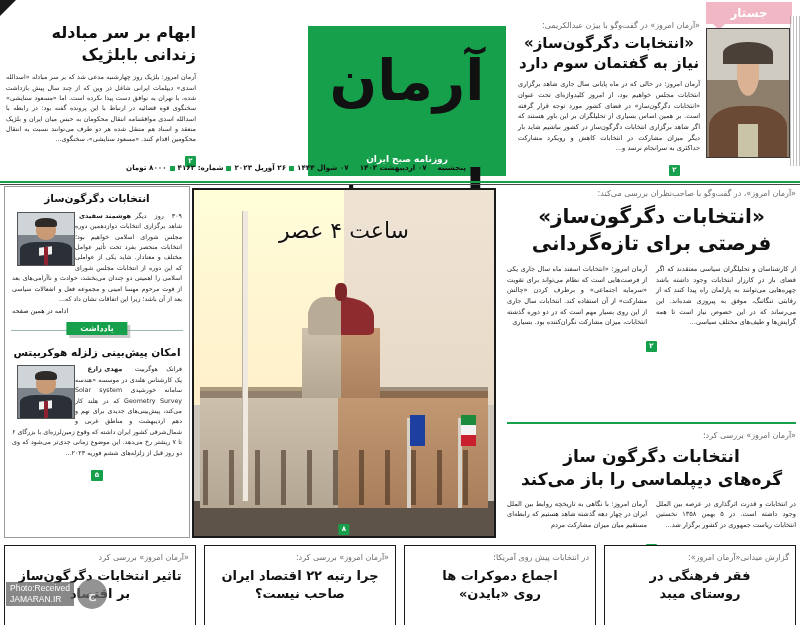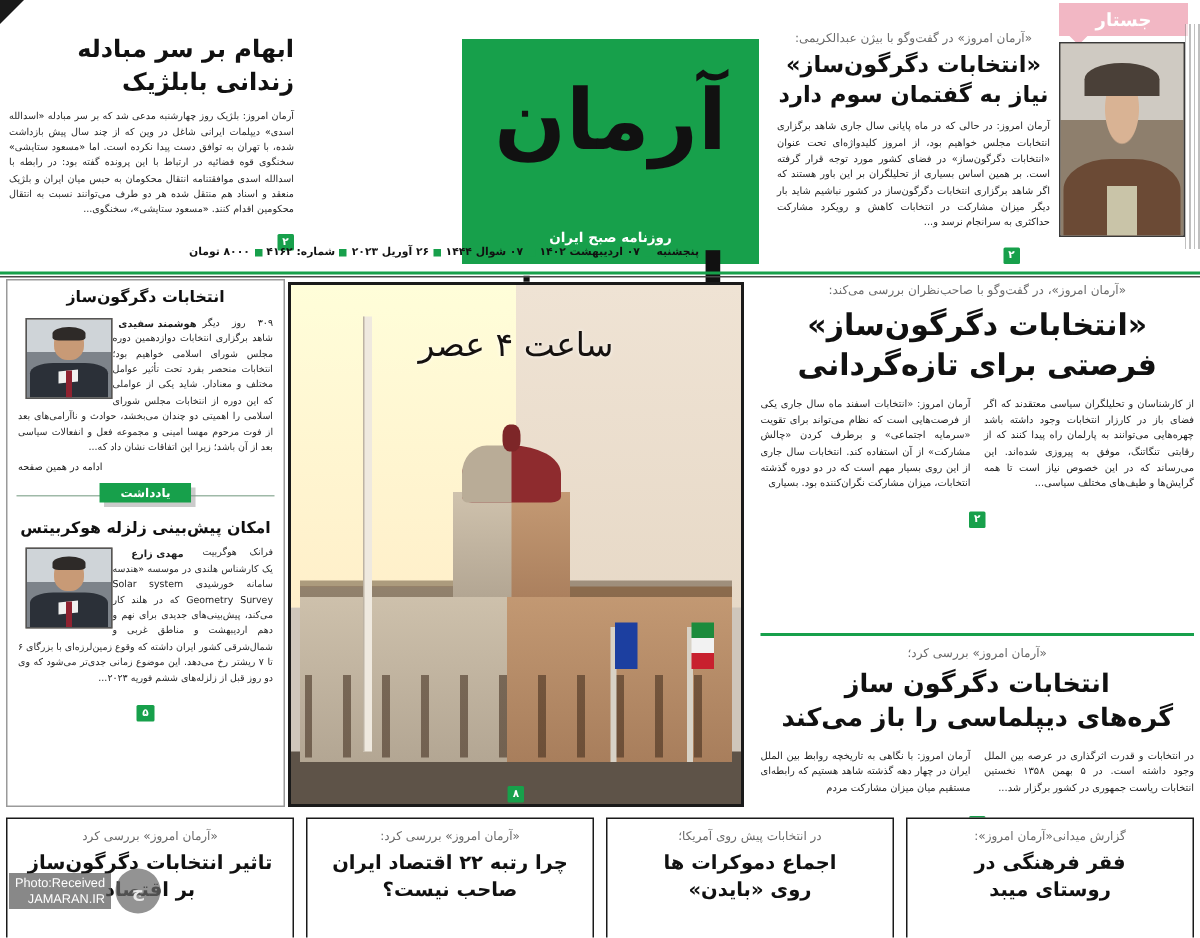--- a/index.html
+++ b/index.html
@@ -7,21 +7,21 @@
   body{
     width:800px;height:625px;overflow:hidden;
     background:#ffffff;
     font-family:"DejaVu Sans","Liberation Sans",sans-serif;
     direction:rtl;
     color:#111;
   }
   .page{position:relative;width:800px;height:625px;box-sizing:border-box;}
 
   
-  .kicker{font-size:8px;color:#6b6b6b;text-align:center;line-height:1.4;}
+  .kicker{font-size:8px;color:#6b6b6b;text-align:right;line-height:1.4;}
   .hl{font-weight:bold;text-align:center;letter-spacing:-0.3px;}
   .body-txt{font-size:6.6px;line-height:1.62;text-align:justify;color:#1d1d1d;}
   .lead{font-weight:normal;}
   .pagebadge{
     display:inline-block;background:#17a04b;color:#fff;
     font-size:7px;font-weight:bold;line-height:1;
     padding:2px 3.5px;border-radius:1px;
   }
   .badge-wrap{text-align:center;}
   .photo-frame{border:1.5px solid #1a1a1a;background:#ddd;overflow:hidden;position:relative;}
@@ -179,21 +179,21 @@
   }
   .wm-circle{
     width:30px;height:30px;border-radius:50%;
     background:rgba(105,105,105,.72);
     display:flex;align-items:center;justify-content:center;
     color:#e9e9e9;font-size:11px;font-weight:bold;
   }
   .wm-txt{
     background:rgba(90,90,90,.72);color:#fff;
     font-family:"Liberation Sans",sans-serif;
-    font-size:8.5px;line-height:1.25;padding:1px 4px;direction:ltr;text-align:right;
+    font-size:8.5px;line-height:1.25;padding:1px 4px;direction:ltr;text-align:left;
   }
 
   
   .man-face{position:absolute;inset:0;background:
      radial-gradient(ellipse at 50% 34%, #d9b394 0 19%, rgba(217,179,148,0) 20%),
      linear-gradient(#cfcac2 0 40%, #8e7f6d 40% 100%);}
   .man-face .hair{position:absolute;left:20%;right:20%;top:10%;height:17%;background:#4a4038;border-radius:50% 50% 0 0;}
   .man-face .suit{position:absolute;left:2%;right:2%;bottom:0;height:40%;background:#6b4a35;border-radius:40% 40% 0 0;}
   .man-face .shirt{position:absolute;left:38%;right:38%;bottom:0;height:26%;background:#c9c4a8;}
 

